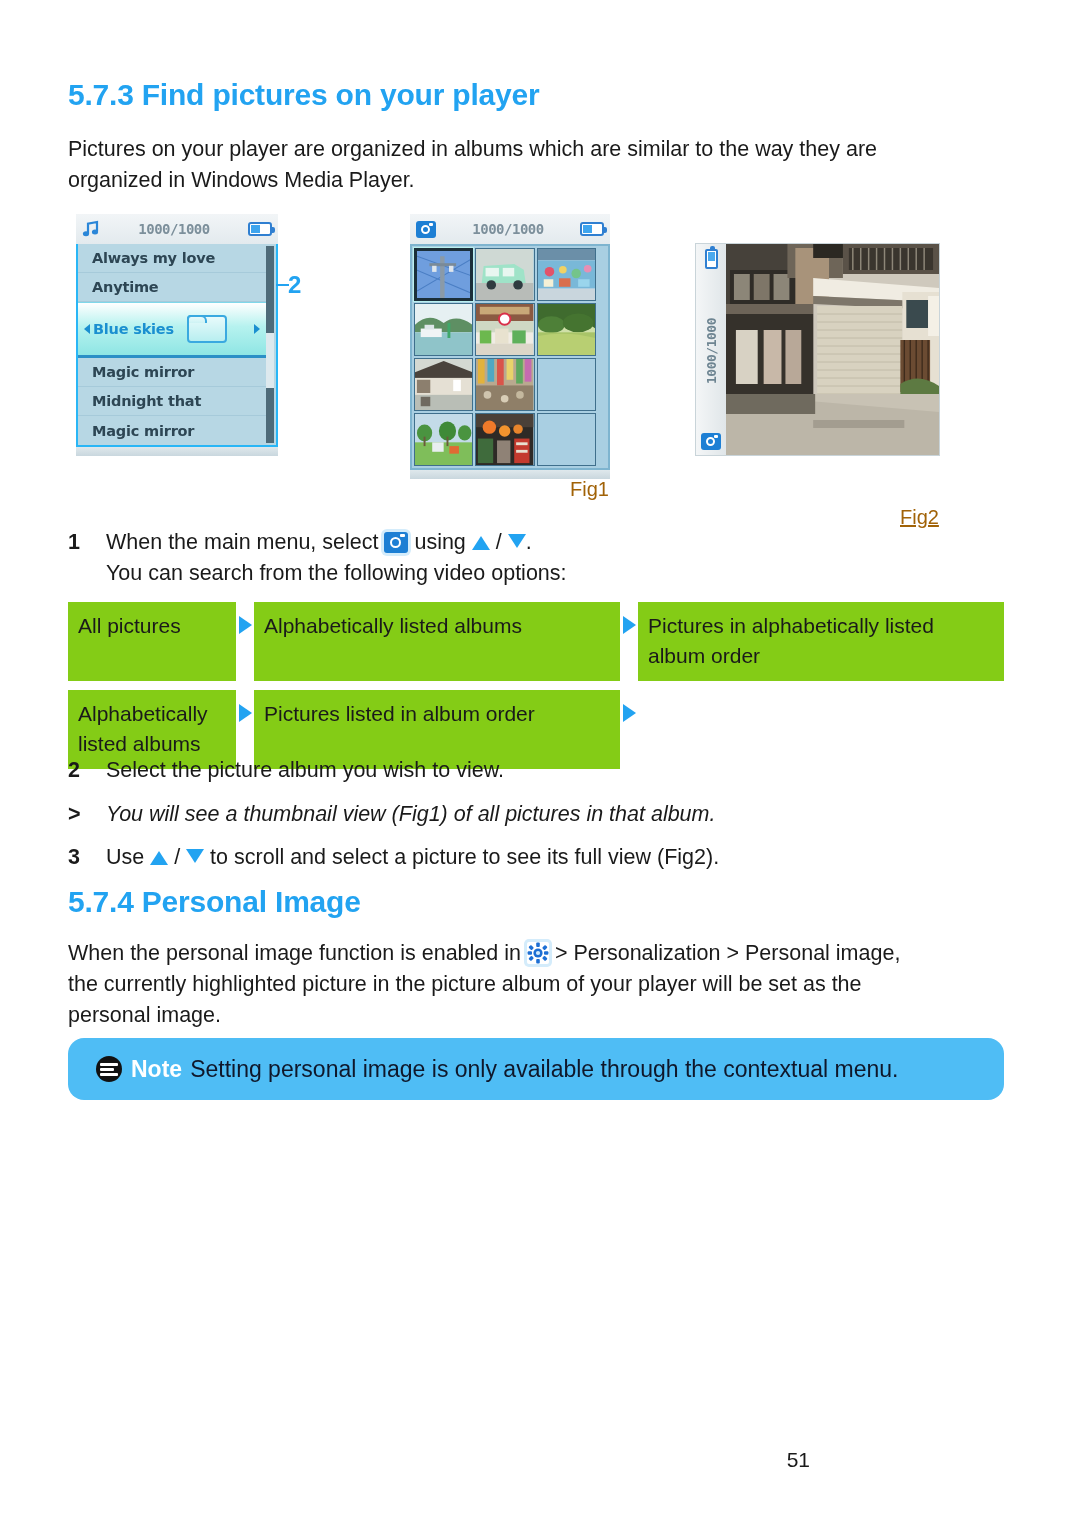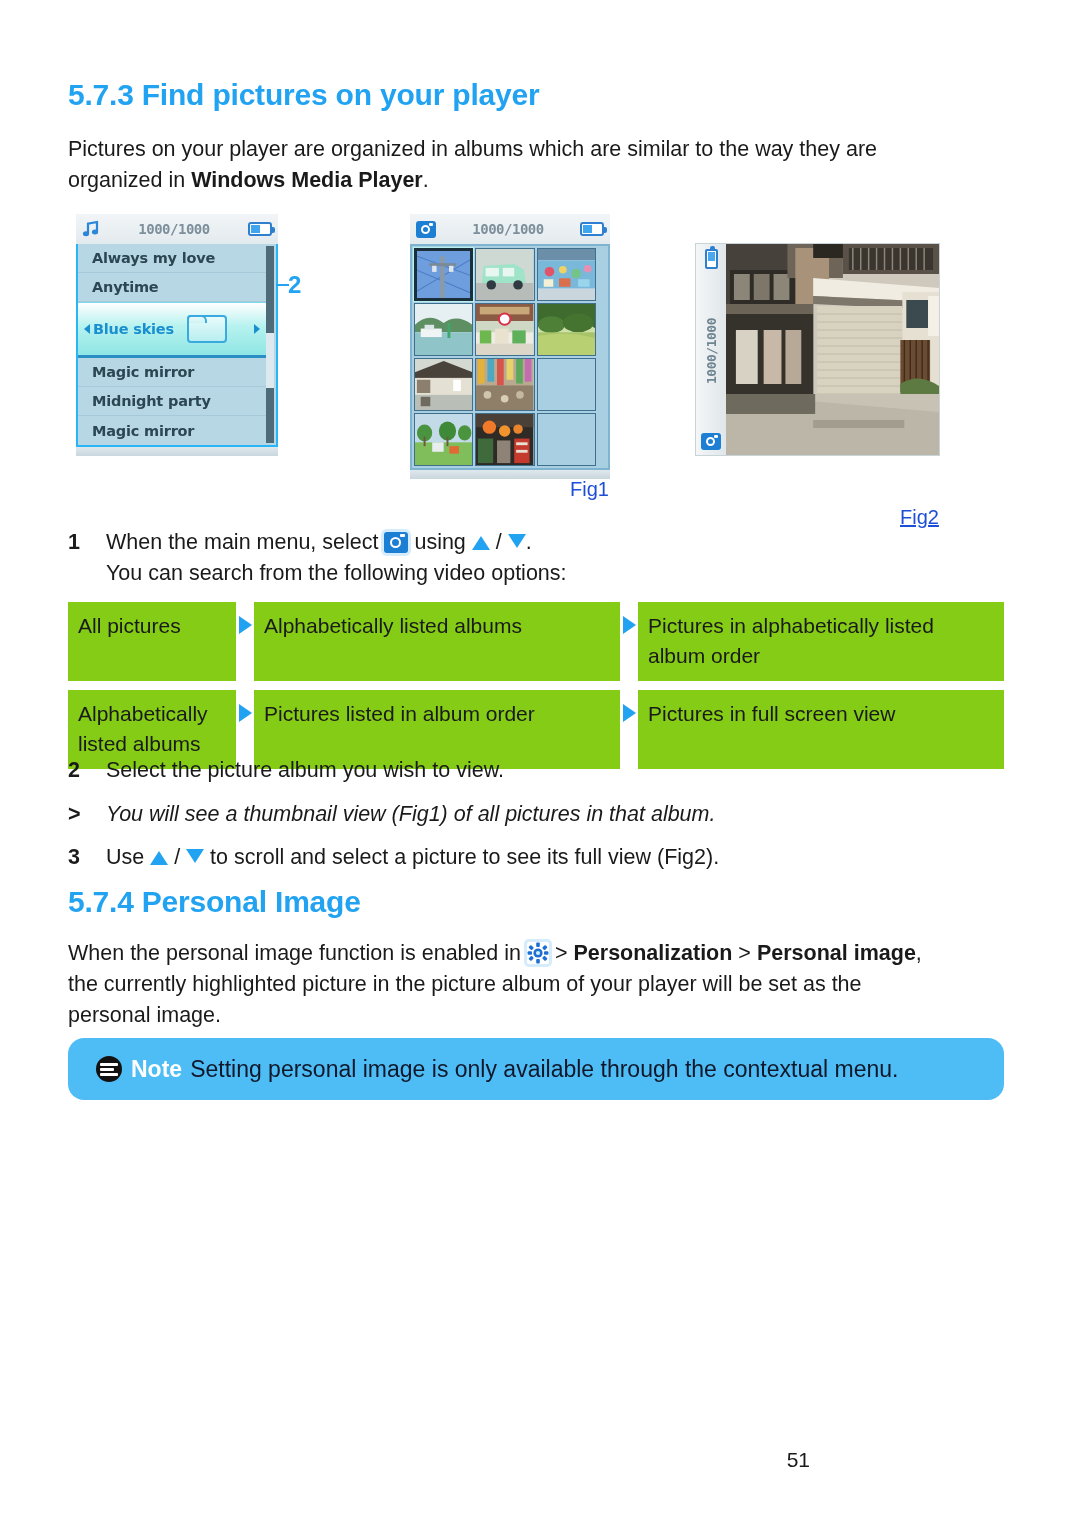--- a/index.html
+++ b/index.html
@@ -35,21 +35,21 @@
   .h-num { margin-right: 8px; }
 
   
   .para {
     position: absolute;
     left: 68px;
     font-size: 21.5px;
     line-height: 31px;
     color: #1a1a1a;
   }
-  .para b { font-weight: bold; }
+  .para b { font-weight: normal; }
 
   
   .device {
     position: absolute;
   }
 
   
   #device-list {
     left: 76px;
     top: 214px;
@@ -304,21 +304,21 @@
   }
   .full-photo {
     flex: 1;
     overflow: hidden;
   }
   .full-photo svg { display:block; width:100%; height:100%; }
 
   .fig-label {
     position: absolute;
     font-size: 20px;
-    color: #1d4ed8;
+    color: #a16207;
     font-family: "Liberation Sans", sans-serif;
   }
 
   
   .step {
     position: absolute;
     left: 68px;
     font-size: 21.5px;
     line-height: 31px;
     color: #1a1a1a;
@@ -509,21 +509,21 @@
           <span class="arrow-l"></span>
           <span>Blue skies</span>
         </span>
         <span class="folder-ico"></span>
         <span class="arrow-r"></span>
       </div>
       <div class="list-row">
         <span>Magic mirror</span>
       </div>
       <div class="list-row">
-        <span>Midnight party</span>
+        <span>Midnight that</span>
       </div>
       <div class="list-row" style="border-bottom:none;">
         <span>Magic mirror</span>
       </div>
       <div class="scrollbar">
         <div class="scroll-thumb"></div>
       </div>
     </div>
     <div class="dev-botbar"></div>
   </div>
@@ -760,21 +760,20 @@
     </div>
     <div class="opt-row">
       <div class="opt-cell c1">Alphabetically listed albums</div>
       <div class="opt-arrow">
           <i></i>
         </div>
       <div class="opt-cell c2">Pictures listed in album order</div>
       <div class="opt-arrow">
           <i></i>
         </div>
-      <div class="opt-cell c3">Pictures in full screen view</div>
     </div>
   </div>
 
   <div class="step" style="top:755px; width:900px;">
     <span class="step-num">2</span>
     <span class="step-body">Select the picture album you wish to view.</span>
   </div>
 
   <div class="step note-line" style="top:799px; width:900px;">
     <span class="step-num">&gt;</span>

